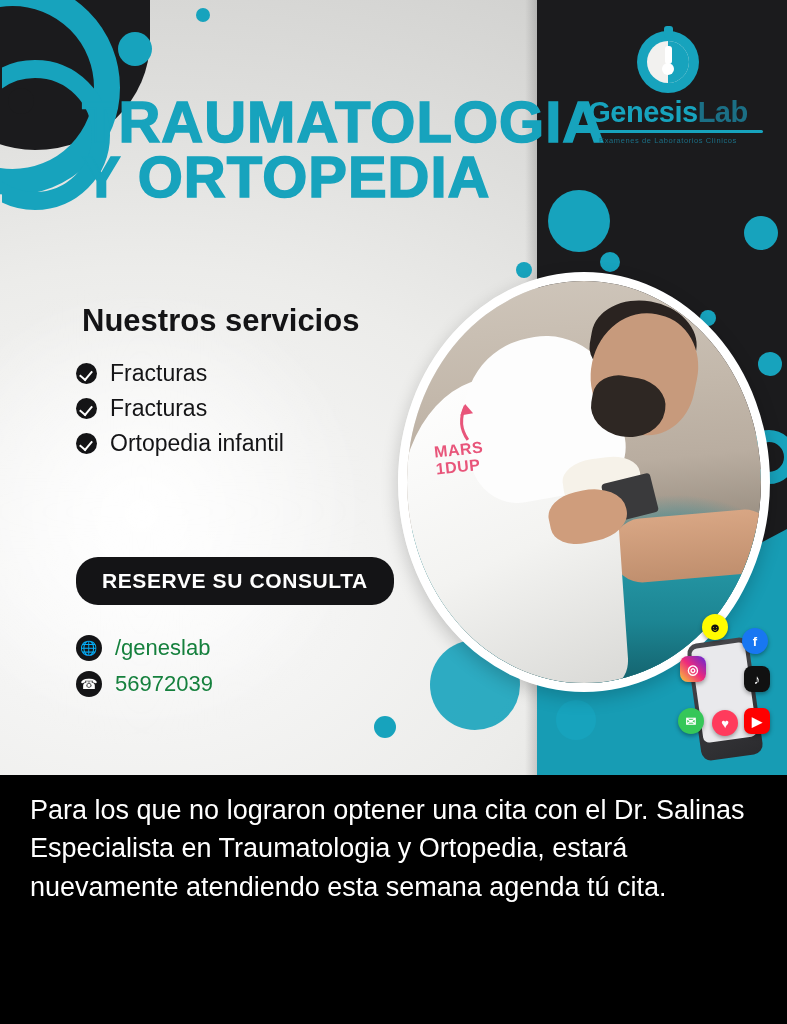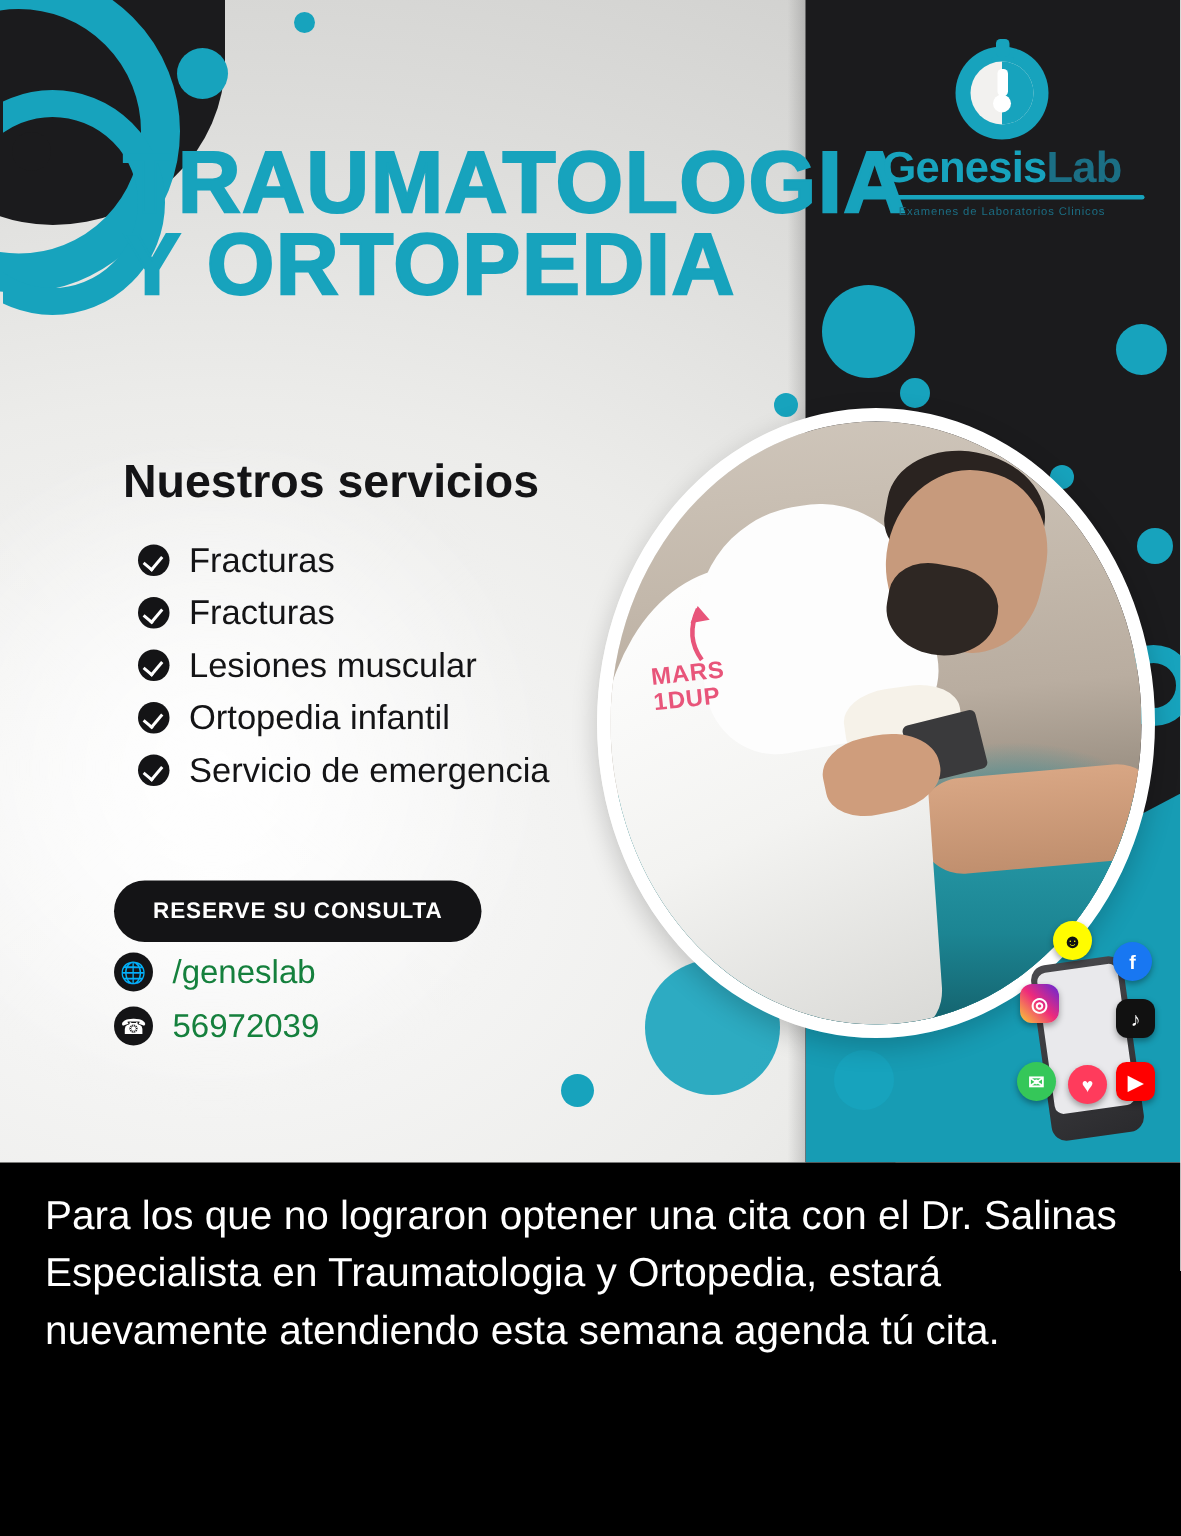--- a/index.html
+++ b/index.html
@@ -185,21 +185,21 @@
   .services-title {
     position: absolute;
     left: 82px;
     top: 303px;
     font-size: 31px;
     font-weight: bold;
     color: #141416;
   }
   .services-list {
     position: absolute;
-    left: 92px;
+    left: 76px;
     top: 360px;
     margin: 0;
     padding: 0;
     list-style: none;
     text-align: center;
   }
   .services-list li {
     display: flex;
     align-items: center;
     gap: 13px;
@@ -226,27 +226,27 @@
   }
   .svc-label {
     font-size: 23px;
     color: #141416;
   }
 
   
   .cta {
     position: absolute;
     left: 76px;
-    top: 587px;
+    top: 557px;
     background: #141416;
     color: #fff;
     border: none;
     border-radius: 22px;
     padding: 12px 26px;
-    font-size: 15px;
+    font-size: 21px;
     font-weight: bold;
     letter-spacing: 0.6px;
     font-family: "Liberation Sans", sans-serif;
     cursor: pointer;
   }
 
   
   .contact {
     position: absolute;
     left: 76px;
@@ -541,29 +541,21 @@
       <li>
         <span class="check"></span>
         <span class="svc-label">Fracturas</span>
       </li>
       <li>
         <span class="check"></span>
         <span class="svc-label">Fracturas</span>
       </li>
       <li>
         <span class="check"></span>
-        <span class="svc-label">Lesiones muscular</span>
-      </li>
-      <li>
-        <span class="check"></span>
         <span class="svc-label">Ortopedia infantil</span>
-      </li>
-      <li>
-        <span class="check"></span>
-        <span class="svc-label">Servicio de emergencia</span>
       </li>
     </ul>
 
     <button class="cta">RESERVE SU CONSULTA</button>
 
     <div class="contact">
       <div class="contact-row">
         <span class="c-icon">🌐</span>
         <span class="contact-text">/geneslab</span>
       </div>

